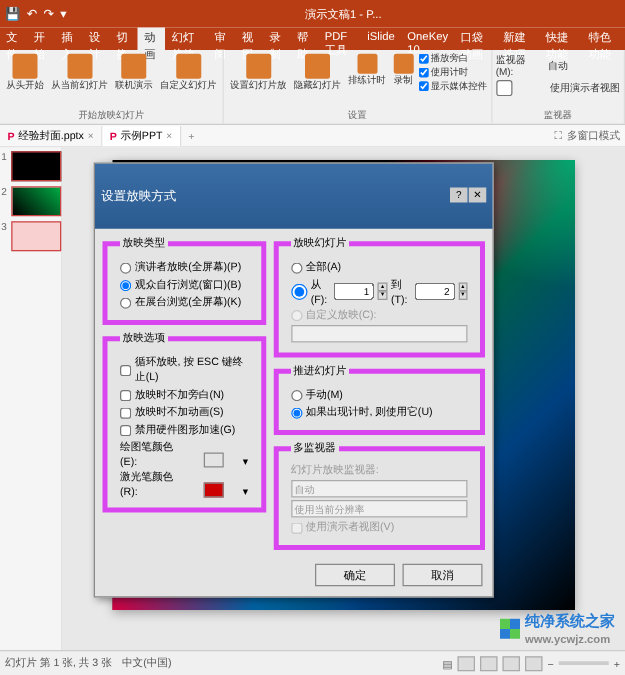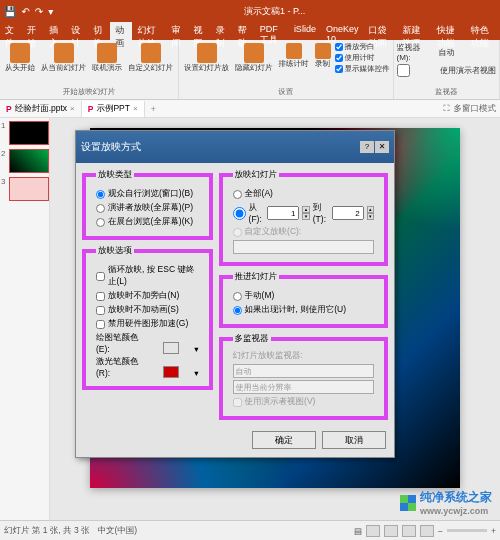--- a/index.html
+++ b/index.html
@@ -35,21 +35,21 @@
   .thumb { position: relative; margin-bottom: 4px; }
   .thumb-num { position: absolute; left: -2px; top: 0; font-size: 8px; color: #666; }
   .thumb-img { width: 40px; height: 24px; margin-left: 6px; border: 1px solid #c44; background: #000; }
   .thumb-img.b { background: linear-gradient(45deg, #000, #0a4); }
   .thumb-img.c { background: #f8d0d0; }
   .slidearea { flex: 1; position: relative; background: #e8e8e8; display: flex; align-items: flex-start; justify-content: center; padding-top: 10px; }
   .slide { width: 370px; height: 360px; background: linear-gradient(135deg, #000 0%, #000 30%, #c00028 45%, #006048 55%, #004080 75%, #000 100%); position: relative; box-shadow: 0 2px 8px rgba(0,0,0,.3); }
   .slide::before { content: ""; position: absolute; right: 0; top: 0; width: 140px; height: 120px; background: radial-gradient(ellipse at top right, #00a870 0%, transparent 60%); }
   .slide::after { content: ""; position: absolute; left: 0; bottom: 0; width: 200px; height: 160px; background: radial-gradient(ellipse at bottom left, #d00040 0%, #0060a0 40%, transparent 70%); border-top-right-radius: 200px; }
   .dialog { position: absolute; left: 75px; top: 130px; width: 320px; background: #e4e4e4; border: 1px solid #888; box-shadow: 2px 2px 6px rgba(0,0,0,.4); font-size: 9px; z-index: 10; }
-  .dlg-title { background: linear-gradient(#3a6ea5, #2a5a90); color: #fff; padding: 9px 5px; display: flex; justify-content: space-between; font-size: 10px; }
+  .dlg-title { background: linear-gradient(#3a6ea5, #2a5a90); color: #fff; padding: 19px 5px; display: flex; justify-content: space-between; font-size: 10px; }
   .dlg-title .btns span { display: inline-block; width: 14px; height: 12px; background: #ccc; text-align: center; color: #000; font-size: 8px; margin-left: 1px; line-height: 12px; }
   .dlg-body { display: flex; padding: 6px; gap: 6px; }
   .dlg-col { flex: 1; display: flex; flex-direction: column; gap: 5px; }
   fieldset { border: 4px solid #d946ef; padding: 5px 10px 6px; font-size: 8.5px; }
   legend { padding: 0 2px; }
   .radio-row, .check-row { display: flex; align-items: center; gap: 3px; margin: 2px 0; }
   .radio-row input, .check-row input { width: 9px; height: 9px; }
   .spin-row { display: flex; align-items: center; gap: 3px; margin: 2px 0; }
   .spin-row input[type=text] { width: 32px; height: 14px; font-size: 8px; text-align: right; padding-right: 2px; }
   .spinbtns { width: 10px; display: flex; flex-direction: column; }
@@ -217,26 +217,26 @@
 <div class="dialog">
   <div class="dlg-title">
     <span>设置放映方式</span>
     <span class="btns"><span>?</span><span>✕</span></span>
   </div>
   <div class="dlg-body">
     <div class="dlg-col">
       <fieldset>
         <legend>放映类型</legend>
         <div class="radio-row">
+            <input type="radio" name="st" style="">
+            <span>演讲者放映(全屏幕)(P)</span>
+          </div>
+        <div class="radio-row">
             <input type="radio" name="st" checked="" style="">
             <span>观众自行浏览(窗口)(B)</span>
-          </div>
-        <div class="radio-row">
-            <input type="radio" name="st" style="">
-            <span>演讲者放映(全屏幕)(P)</span>
           </div>
         <div class="radio-row">
             <input type="radio" name="st" style="">
             <span>在展台浏览(全屏幕)(K)</span>
           </div>
       </fieldset>
       <fieldset>
         <legend>放映选项</legend>
         <div class="check-row">
             <input type="checkbox" style="">

